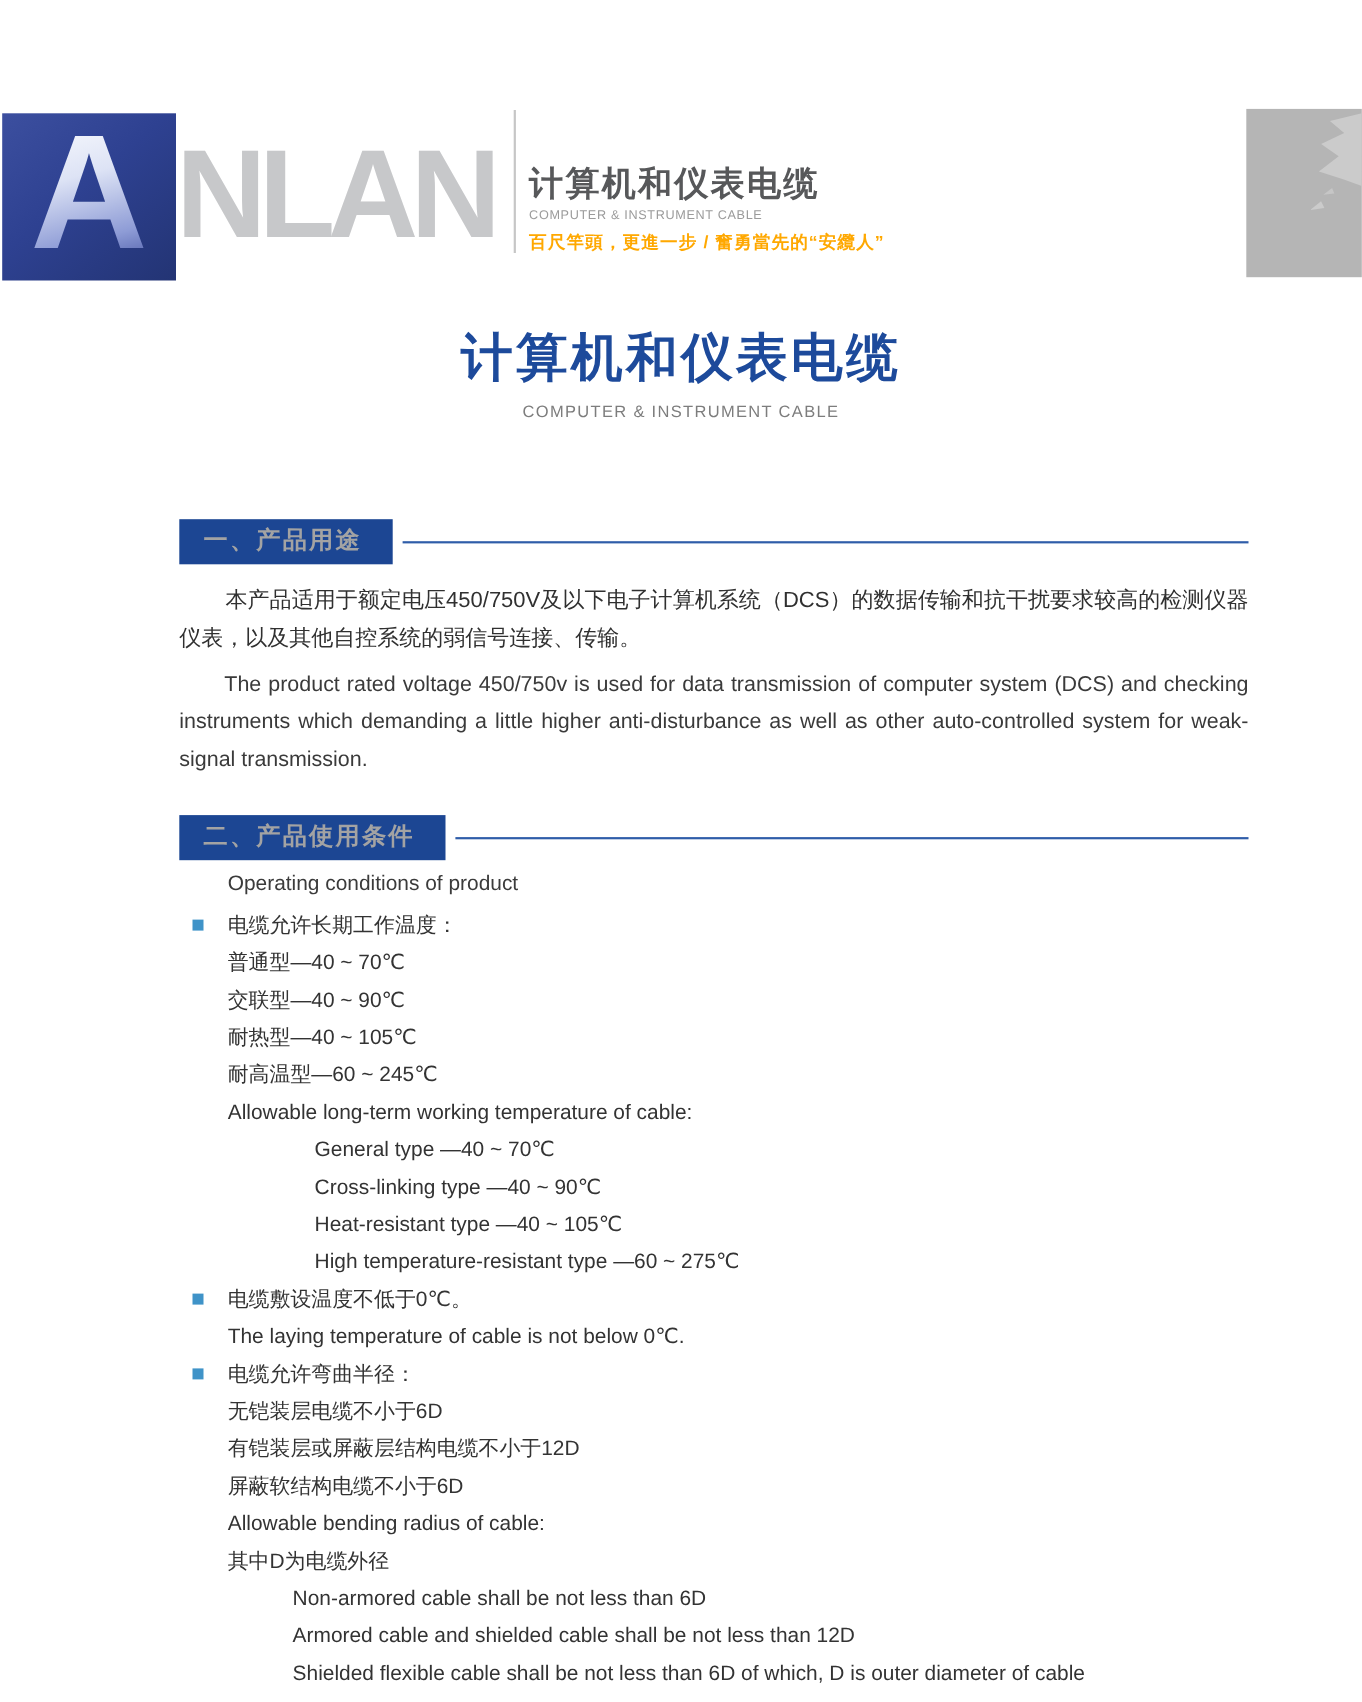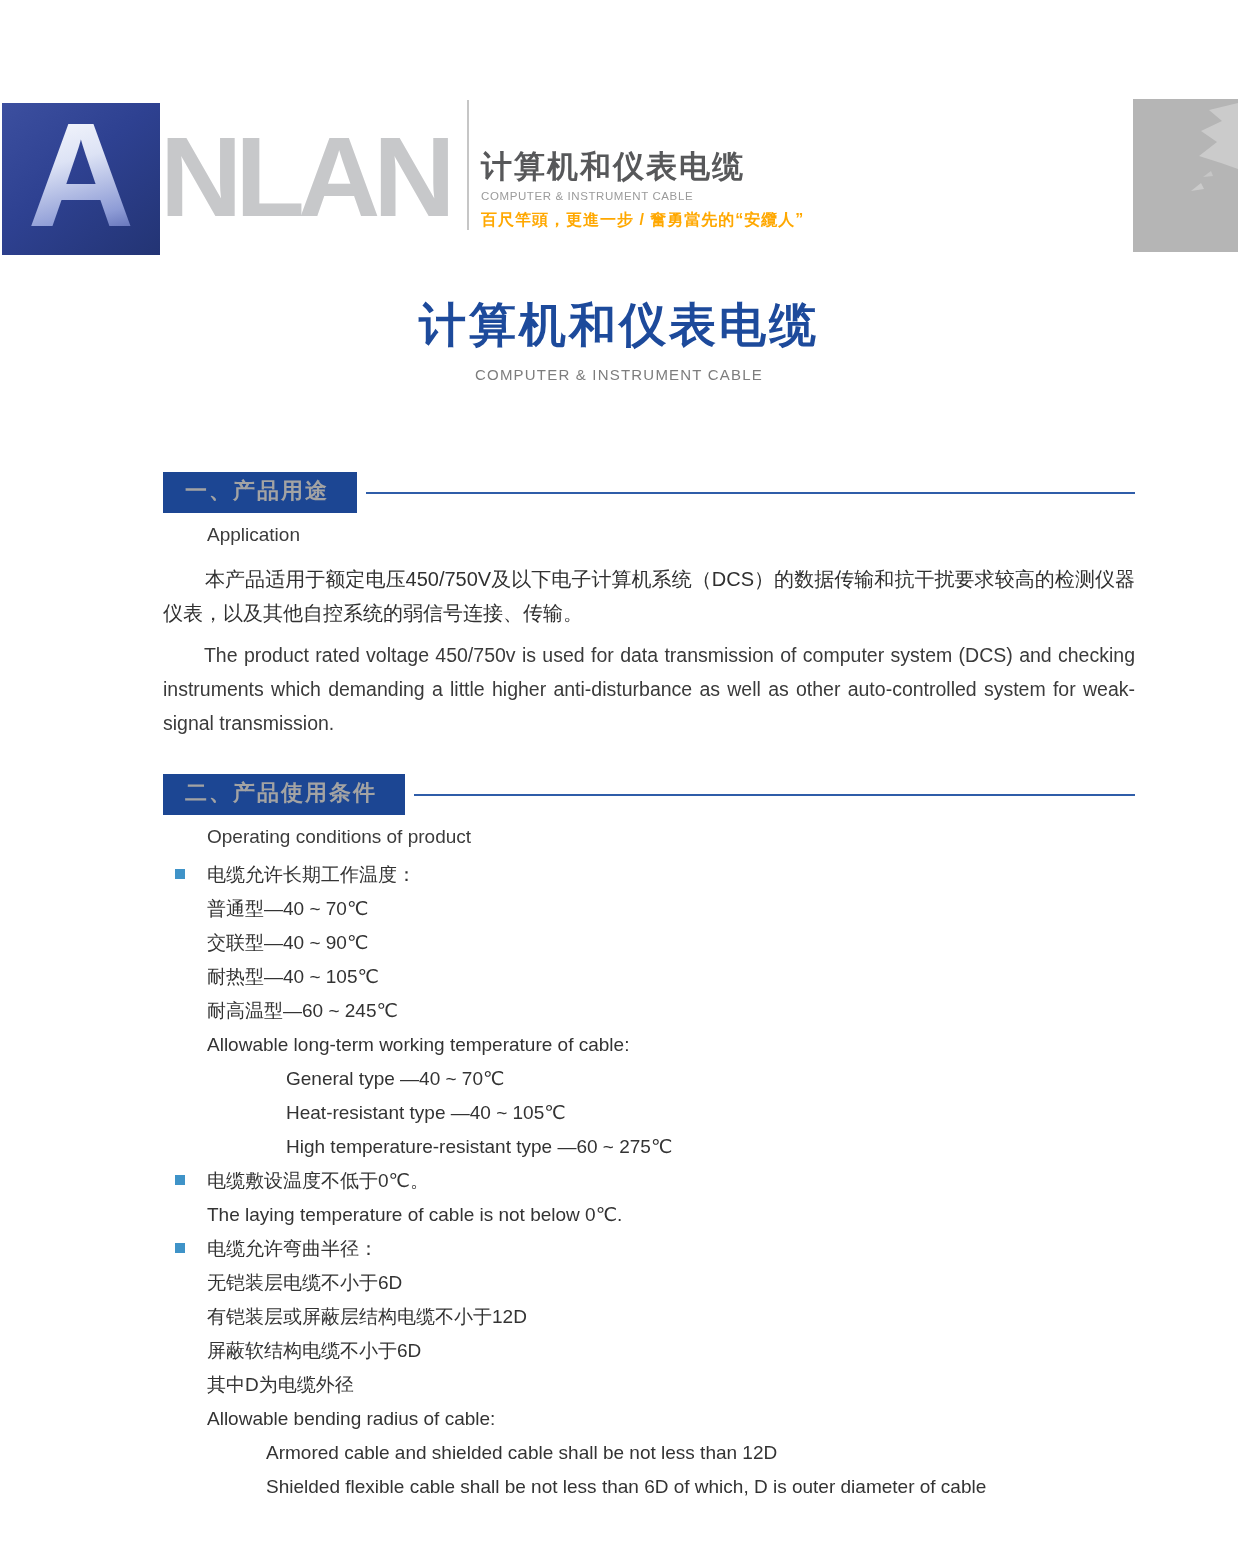--- a/index.html
+++ b/index.html
@@ -94,50 +94,51 @@
     <div class="doc-en">COMPUTER &amp; INSTRUMENT CABLE</div>
   </div>
 
   <main class="content">
 
     <section>
       <div class="sec-head">
         <div class="banner">一、产品用途</div>
         <div class="rule"></div>
       </div>
-      <div class="sec-sub">Application</div>
       <div>
           <div class="para zh"><span class="txt">本产品适用于额定电压450/750V及以下电子计算机系统（DCS）的数据传输和抗干扰要求较高的检测仪器仪表，以及其他自控系统的弱信号连接、传输。</span></div>
           <div class="para en"><span class="txt">The product rated voltage 450/750v is used for data transmission of computer system (DCS) and checking instruments which demanding a little higher anti-disturbance as well as other auto-controlled system for weak-signal transmission.</span></div>
         </div>
     </section>
 
     <section>
       <div class="sec-head">
         <div class="banner">二、产品使用条件</div>
         <div class="rule"></div>
       </div>
       <div class="sec-sub">Operating conditions of product</div>
       <div class="rows">
           <div class="row bullet"><span class="sq"></span><span class="txt">电缆允许长期工作温度：</span></div>
           <div class="row plain"><span class="txt">普通型—40 ~ 70℃</span></div>
           <div class="row plain"><span class="txt">交联型—40 ~ 90℃</span></div>
           <div class="row plain"><span class="txt">耐热型—40 ~ 105℃</span></div>
           <div class="row plain"><span class="txt">耐高温型—60 ~ 245℃</span></div>
           <div class="row plain"><span class="txt">Allowable long-term working temperature of cable:</span></div>
           <div class="row indent-a"><span class="txt">General type —40 ~ 70℃</span></div>
+          <div class="row indent-a"><span class="txt">Cross-linking type —40 ~ 90℃</span></div>
           <div class="row indent-a"><span class="txt">Heat-resistant type —40 ~ 105℃</span></div>
           <div class="row indent-a"><span class="txt">High temperature-resistant type —60 ~ 275℃</span></div>
           <div class="row bullet"><span class="sq"></span><span class="txt">电缆敷设温度不低于0℃。</span></div>
           <div class="row plain"><span class="txt">The laying temperature of cable is not below 0℃.</span></div>
           <div class="row bullet"><span class="sq"></span><span class="txt">电缆允许弯曲半径：</span></div>
           <div class="row plain"><span class="txt">无铠装层电缆不小于6D</span></div>
           <div class="row plain"><span class="txt">有铠装层或屏蔽层结构电缆不小于12D</span></div>
           <div class="row plain"><span class="txt">屏蔽软结构电缆不小于6D</span></div>
+          <div class="row plain"><span class="txt">Allowable bending radius of cable:</span></div>
           <div class="row plain"><span class="txt">其中D为电缆外径</span></div>
-          <div class="row plain"><span class="txt">Allowable bending radius of cable:</span></div>
+          <div class="row indent-b"><span class="txt">Non-armored cable shall be not less than 6D</span></div>
           <div class="row indent-b"><span class="txt">Armored cable and shielded cable shall be not less than 12D</span></div>
           <div class="row indent-b"><span class="txt">Shielded flexible cable shall be not less than 6D of which, D is outer diameter of cable</span></div>
         </div>
     </section>
 
   </main>
 </div>
 
 </body></html>

